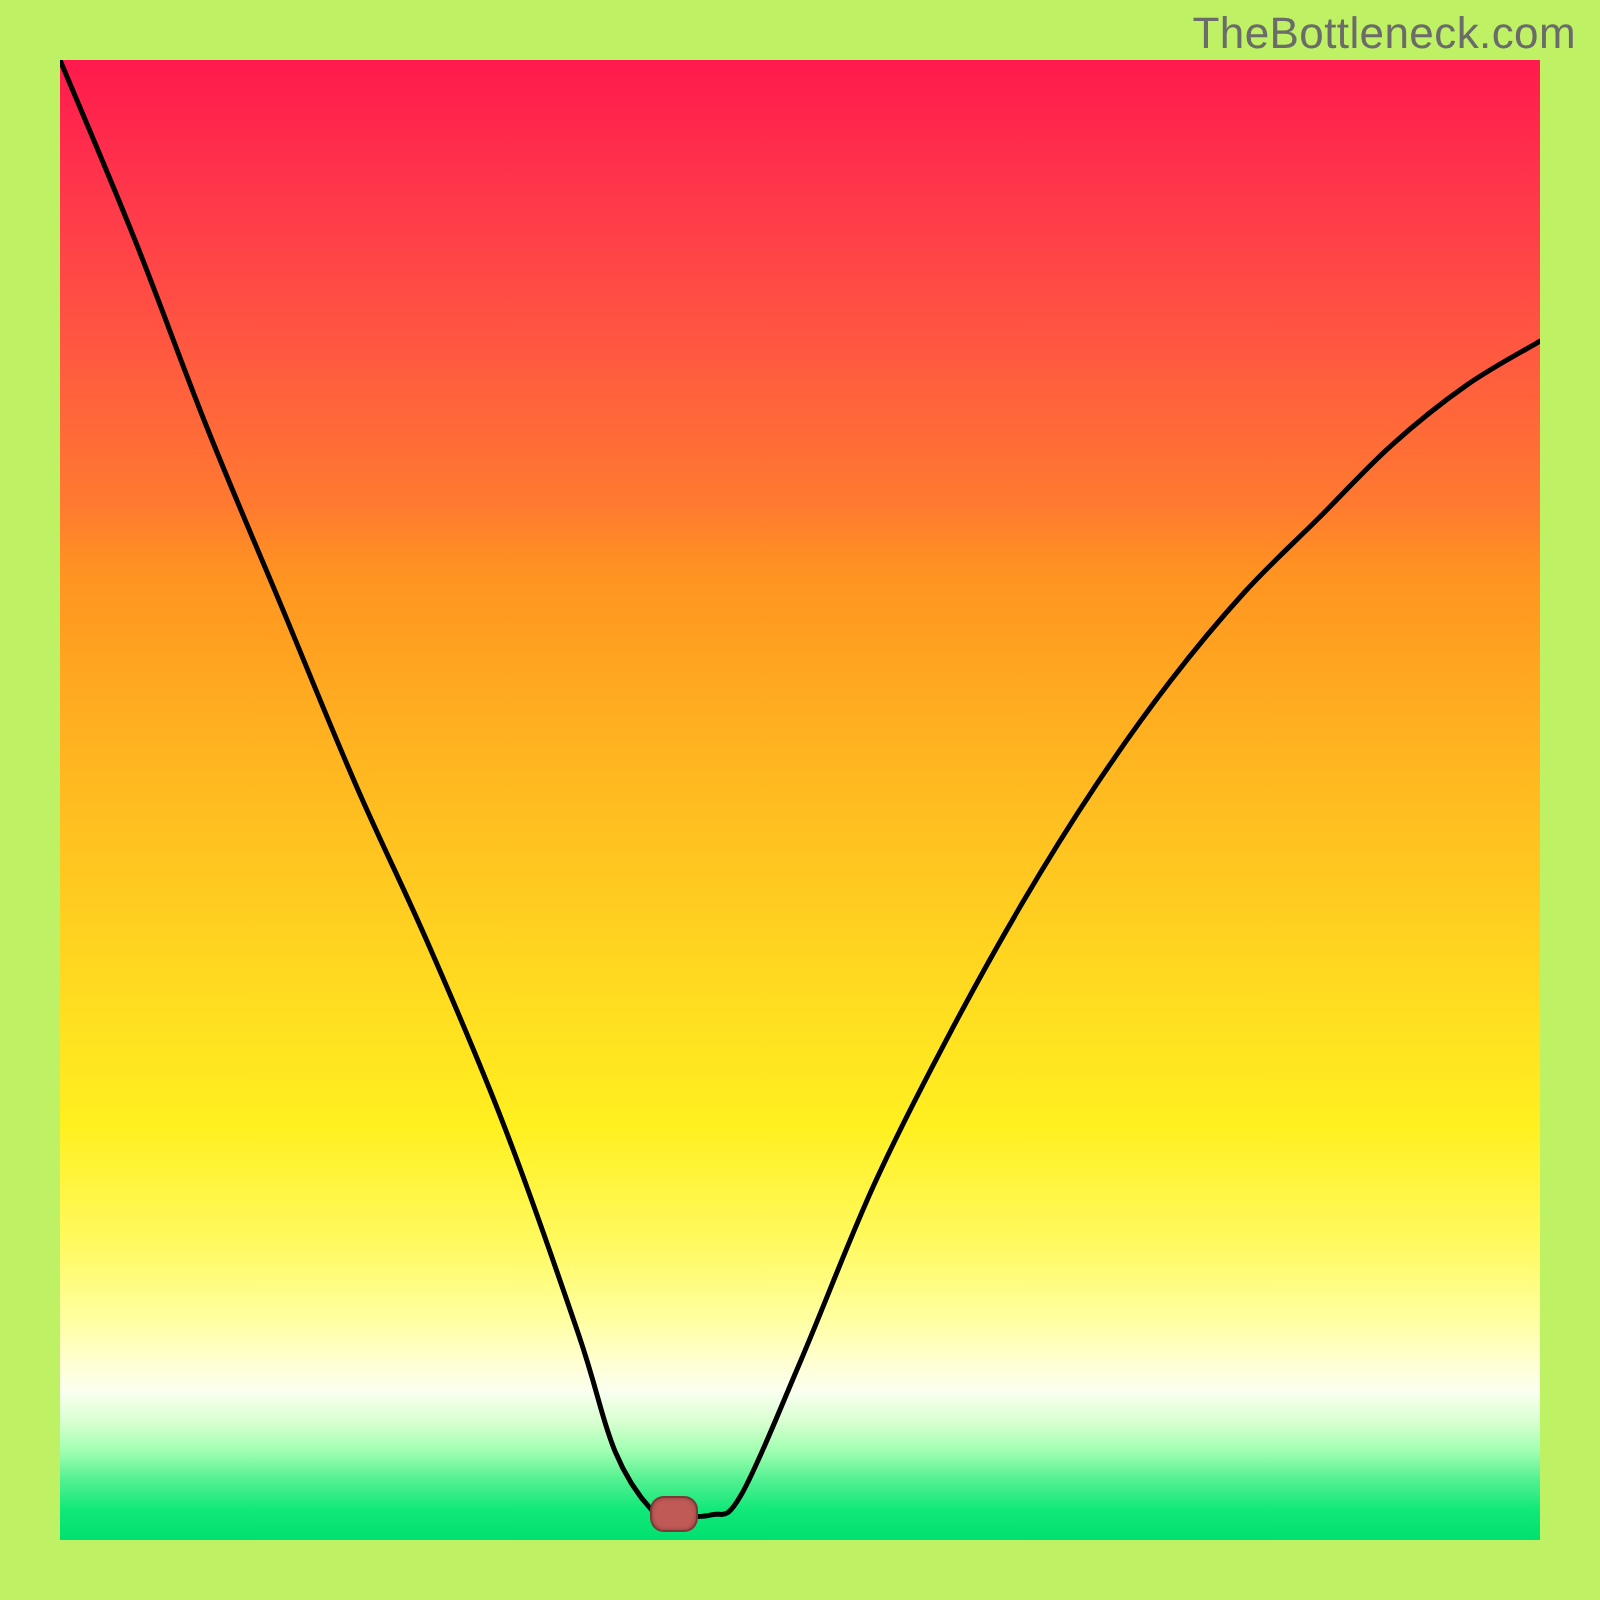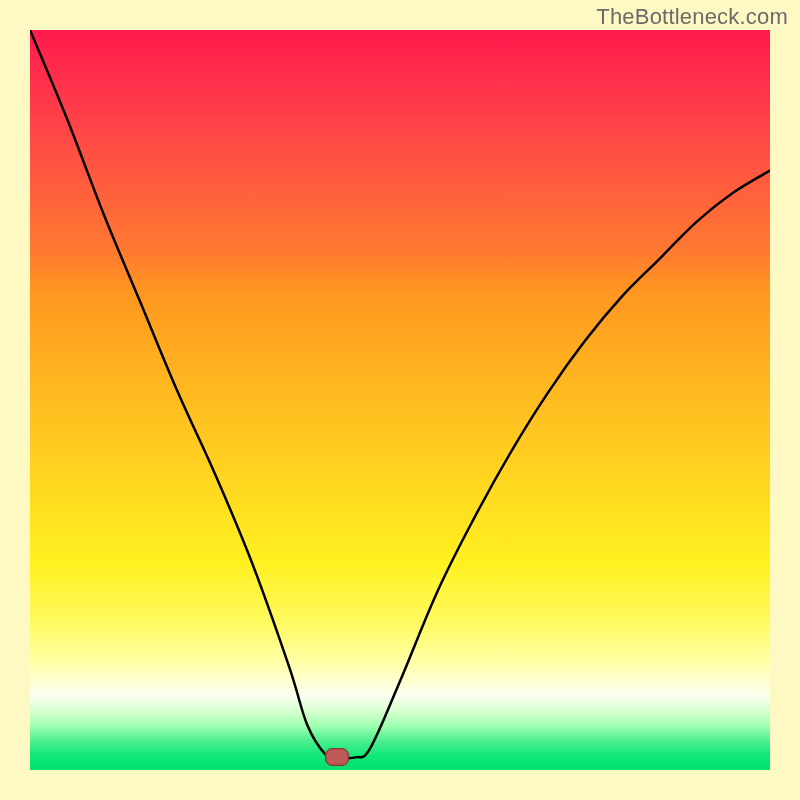--- a/index.html
+++ b/index.html
@@ -8,21 +8,21 @@
     width: 800px;
     height: 800px;
     background: #000;
     overflow: hidden;
     font-family: Arial, Helvetica, sans-serif;
   }
   .frame {
     position: relative;
     width: 800px;
     height: 800px;
-    background: #fef9c3;
+    background: #bef264;
     text-decoration: underline;
   }
   .plot-area {
     position: absolute;
     left: 30px;
     top: 30px;
     width: 740px;
     height: 740px;
     background: linear-gradient(
       to bottom,

